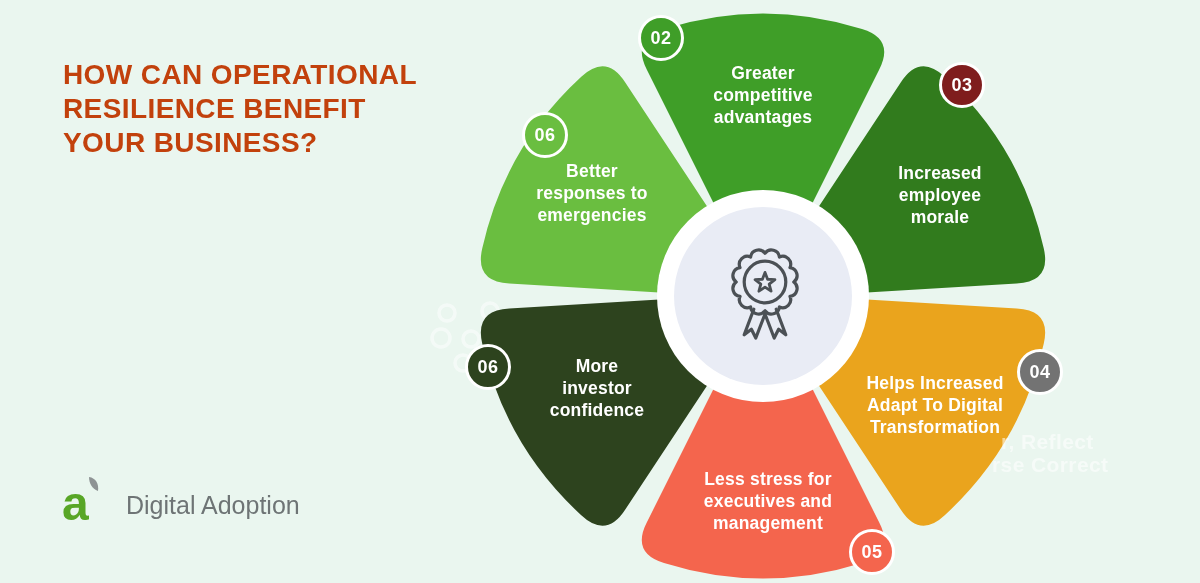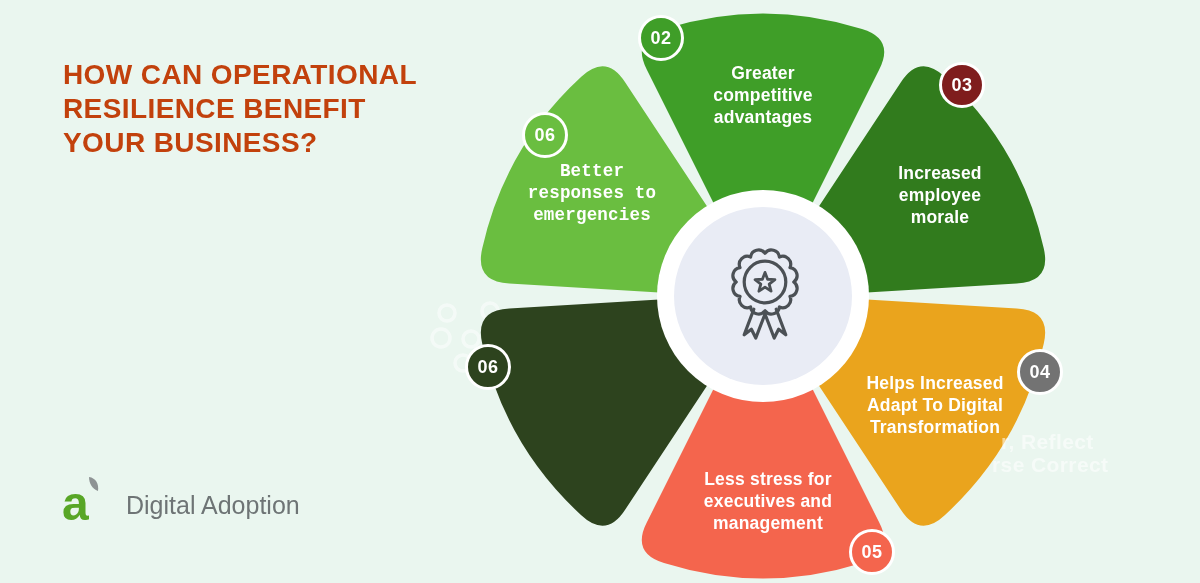--- a/index.html
+++ b/index.html
@@ -89,35 +89,38 @@
     </g>
   </svg>
 
   <div class="num-badge" style="left: 522px; top: 112px; background-color: rgb(106, 190, 64);">06</div>
   <div class="num-badge" style="left: 638px; top: 15px; background-color: rgb(63, 158, 40);">02</div>
   <div class="num-badge" style="left: 939px; top: 62px; background-color: #7f1d1d;">03</div>
   <div class="num-badge" style="left: 1017px; top: 349px; background-color: #737373;">04</div>
   <div class="num-badge" style="left: 849px; top: 529px; background-color: rgb(244, 101, 77);">05</div>
   <div class="num-badge" style="left: 465px; top: 344px; background-color: rgb(45, 67, 30);">06</div>
 
-  <div class="petal-label" style="left:592px;top:160px;width:200px;font-family:Liberation Mono, monospace;">Better
+  <div class="petal-label" style="left:592px;top:160px;width:200px;">Better
 responses to
 emergencies</div>
   <div class="petal-label" style="left:763px;top:62px;width:200px;">Greater
 competitive
 advantages</div>
   <div class="petal-label" style="left:940px;top:162px;width:200px;">Increased
 employee
 morale</div>
   <div class="petal-label" style="left:935px;top:372px;width:220px;">Helps Increased
 Adapt To Digital
 Transformation</div>
   <div class="petal-label" style="left:768px;top:468px;width:210px;">Less stress for
 executives and
 management</div>
+  <div class="petal-label" style="left:597px;top:355px;width:200px;">More
+investor
+confidence</div>
 
   <div class="ghost-text" style="left:1001px;top:430px;">r, Reflect</div>
   <div class="ghost-text" style="left:992px;top:453px;">rse Correct</div>
 
   <div class="brand">
     <svg width="40" height="46" viewBox="0 0 40 46">
       <text x="0" y="44" font-size="48" font-weight="700" font-family="Liberation Sans, DejaVu Sans, sans-serif" fill="#58a626">a</text>
       <path d="M 27 1 C 34 2 37 8 36 15 C 30 13 27 7 27 1 Z" fill="#8e9394"></path>
     </svg>
     <span class="brand-text" style="color: rgb(110, 116, 117);">Digital Adoption</span>

